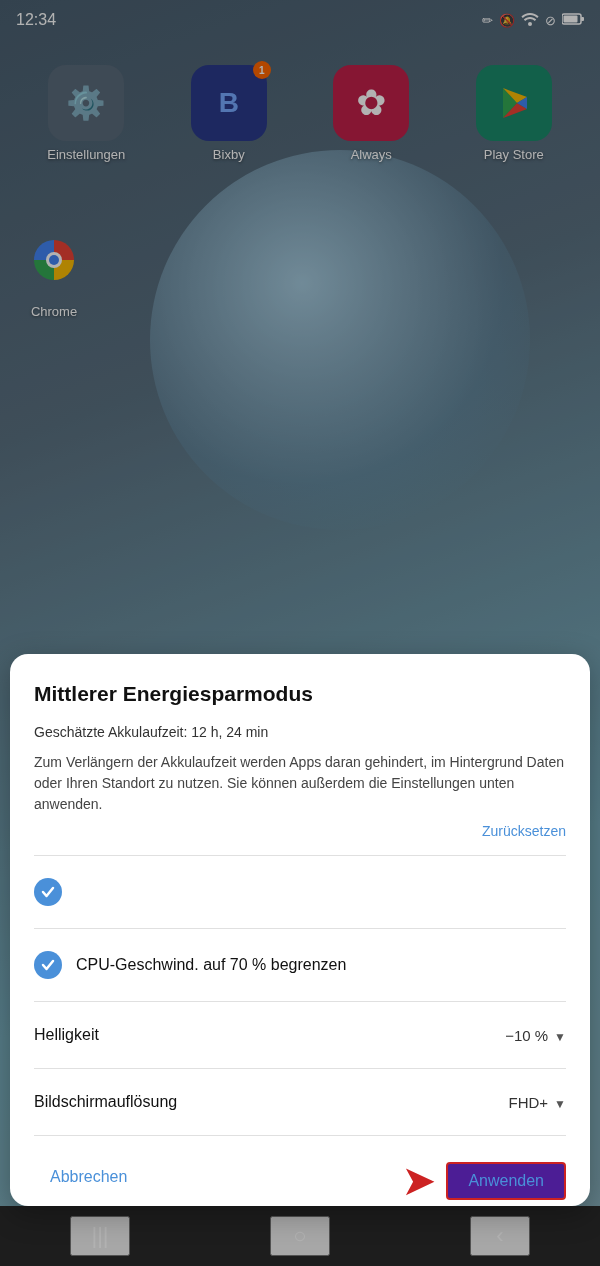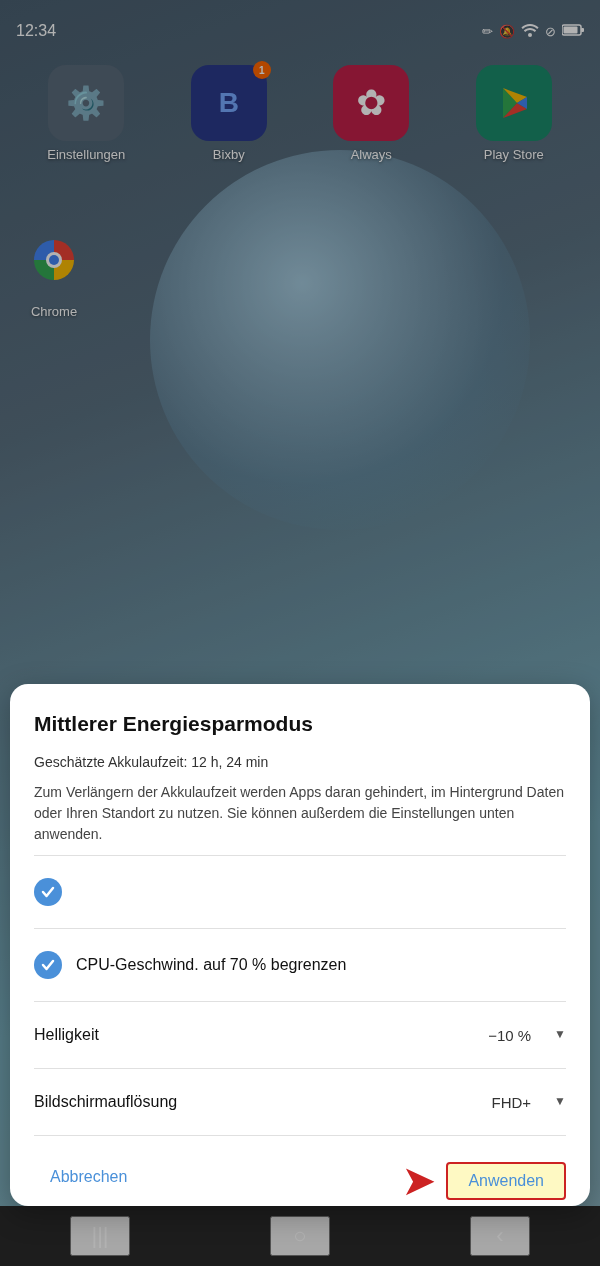--- a/index.html
+++ b/index.html
@@ -31,21 +31,21 @@
       width: 380px;
       height: 380px;
       border-radius: 50%;
       background: radial-gradient(circle at 40% 35%, rgba(180,220,240,0.8), rgba(100,150,180,0.3) 60%, transparent 80%);
       z-index: 1;
     }
 
     
     .status-bar {
       position: absolute;
-      top: 11px; left: 0; right: 0;
+      top: 0; left: 0; right: 0;
       height: 40px;
       display: flex;
       align-items: center;
       justify-content: space-between;
       padding: 0 16px;
       z-index: 10;
     }
 
     .status-time {
       color: white;
@@ -259,22 +259,22 @@
       padding: 14px 0;
     }
 
     .setting-label {
       font-size: 16px;
       color: #111;
     }
 
     .setting-value {
       display: flex;
-      align-items: flex-start;
-      gap: 23px;
+      align-items: flex-end;
+      gap: 6px;
       color: #333;
       font-size: 15px;
     }
 
     .dropdown-arrow {
       font-size: 12px;
       color: #555;
     }
 
     .dialog-buttons {
@@ -304,21 +304,21 @@
     .arrow-icon {
       color: #cc2222;
       font-size: 42px;
       line-height: 1;
     }
 
     .btn-apply {
       color: #4a90d9;
       font-size: 16px;
       font-weight: 500;
-      background: #fef9c3;
+      background: #4c1d95;
       border: 2px solid #cc2222;
       cursor: pointer;
       padding: 8px 20px;
       border-radius: 4px;
     }
 
     
     .chrome-icon {
       width: 40px;
       height: 40px;
@@ -424,20 +424,21 @@
     <span class="app-label">Chrome</span>
   </div>
 </div>
 
 <div class="dialog-backdrop"></div>
 
 <div class="dialog">
   <div class="dialog-title">Mittlerer Energiesparmodus</div>
   <div class="dialog-subtitle">Geschätzte Akkulaufzeit: 12 h, 24 min</div>
   <div class="dialog-body">Zum Verlängern der Akkulaufzeit werden Apps daran gehindert, im Hintergrund Daten oder Ihren Standort zu nutzen. Sie können außerdem die Einstellungen unten anwenden.</div>
+  <div class="dialog-reset">Zurücksetzen</div>
 
   <div class="divider"></div>
 
   <div class="checkbox-row">
     <div class="checkbox-circle">
       <svg width="16" height="16" viewBox="0 0 16 16" fill="white">
         <path d="M3 8 L6.5 12 L13 4" stroke="white" stroke-width="2.5" fill="none" stroke-linecap="round" stroke-linejoin="round"></path>
       </svg>
     </div>
   </div>

